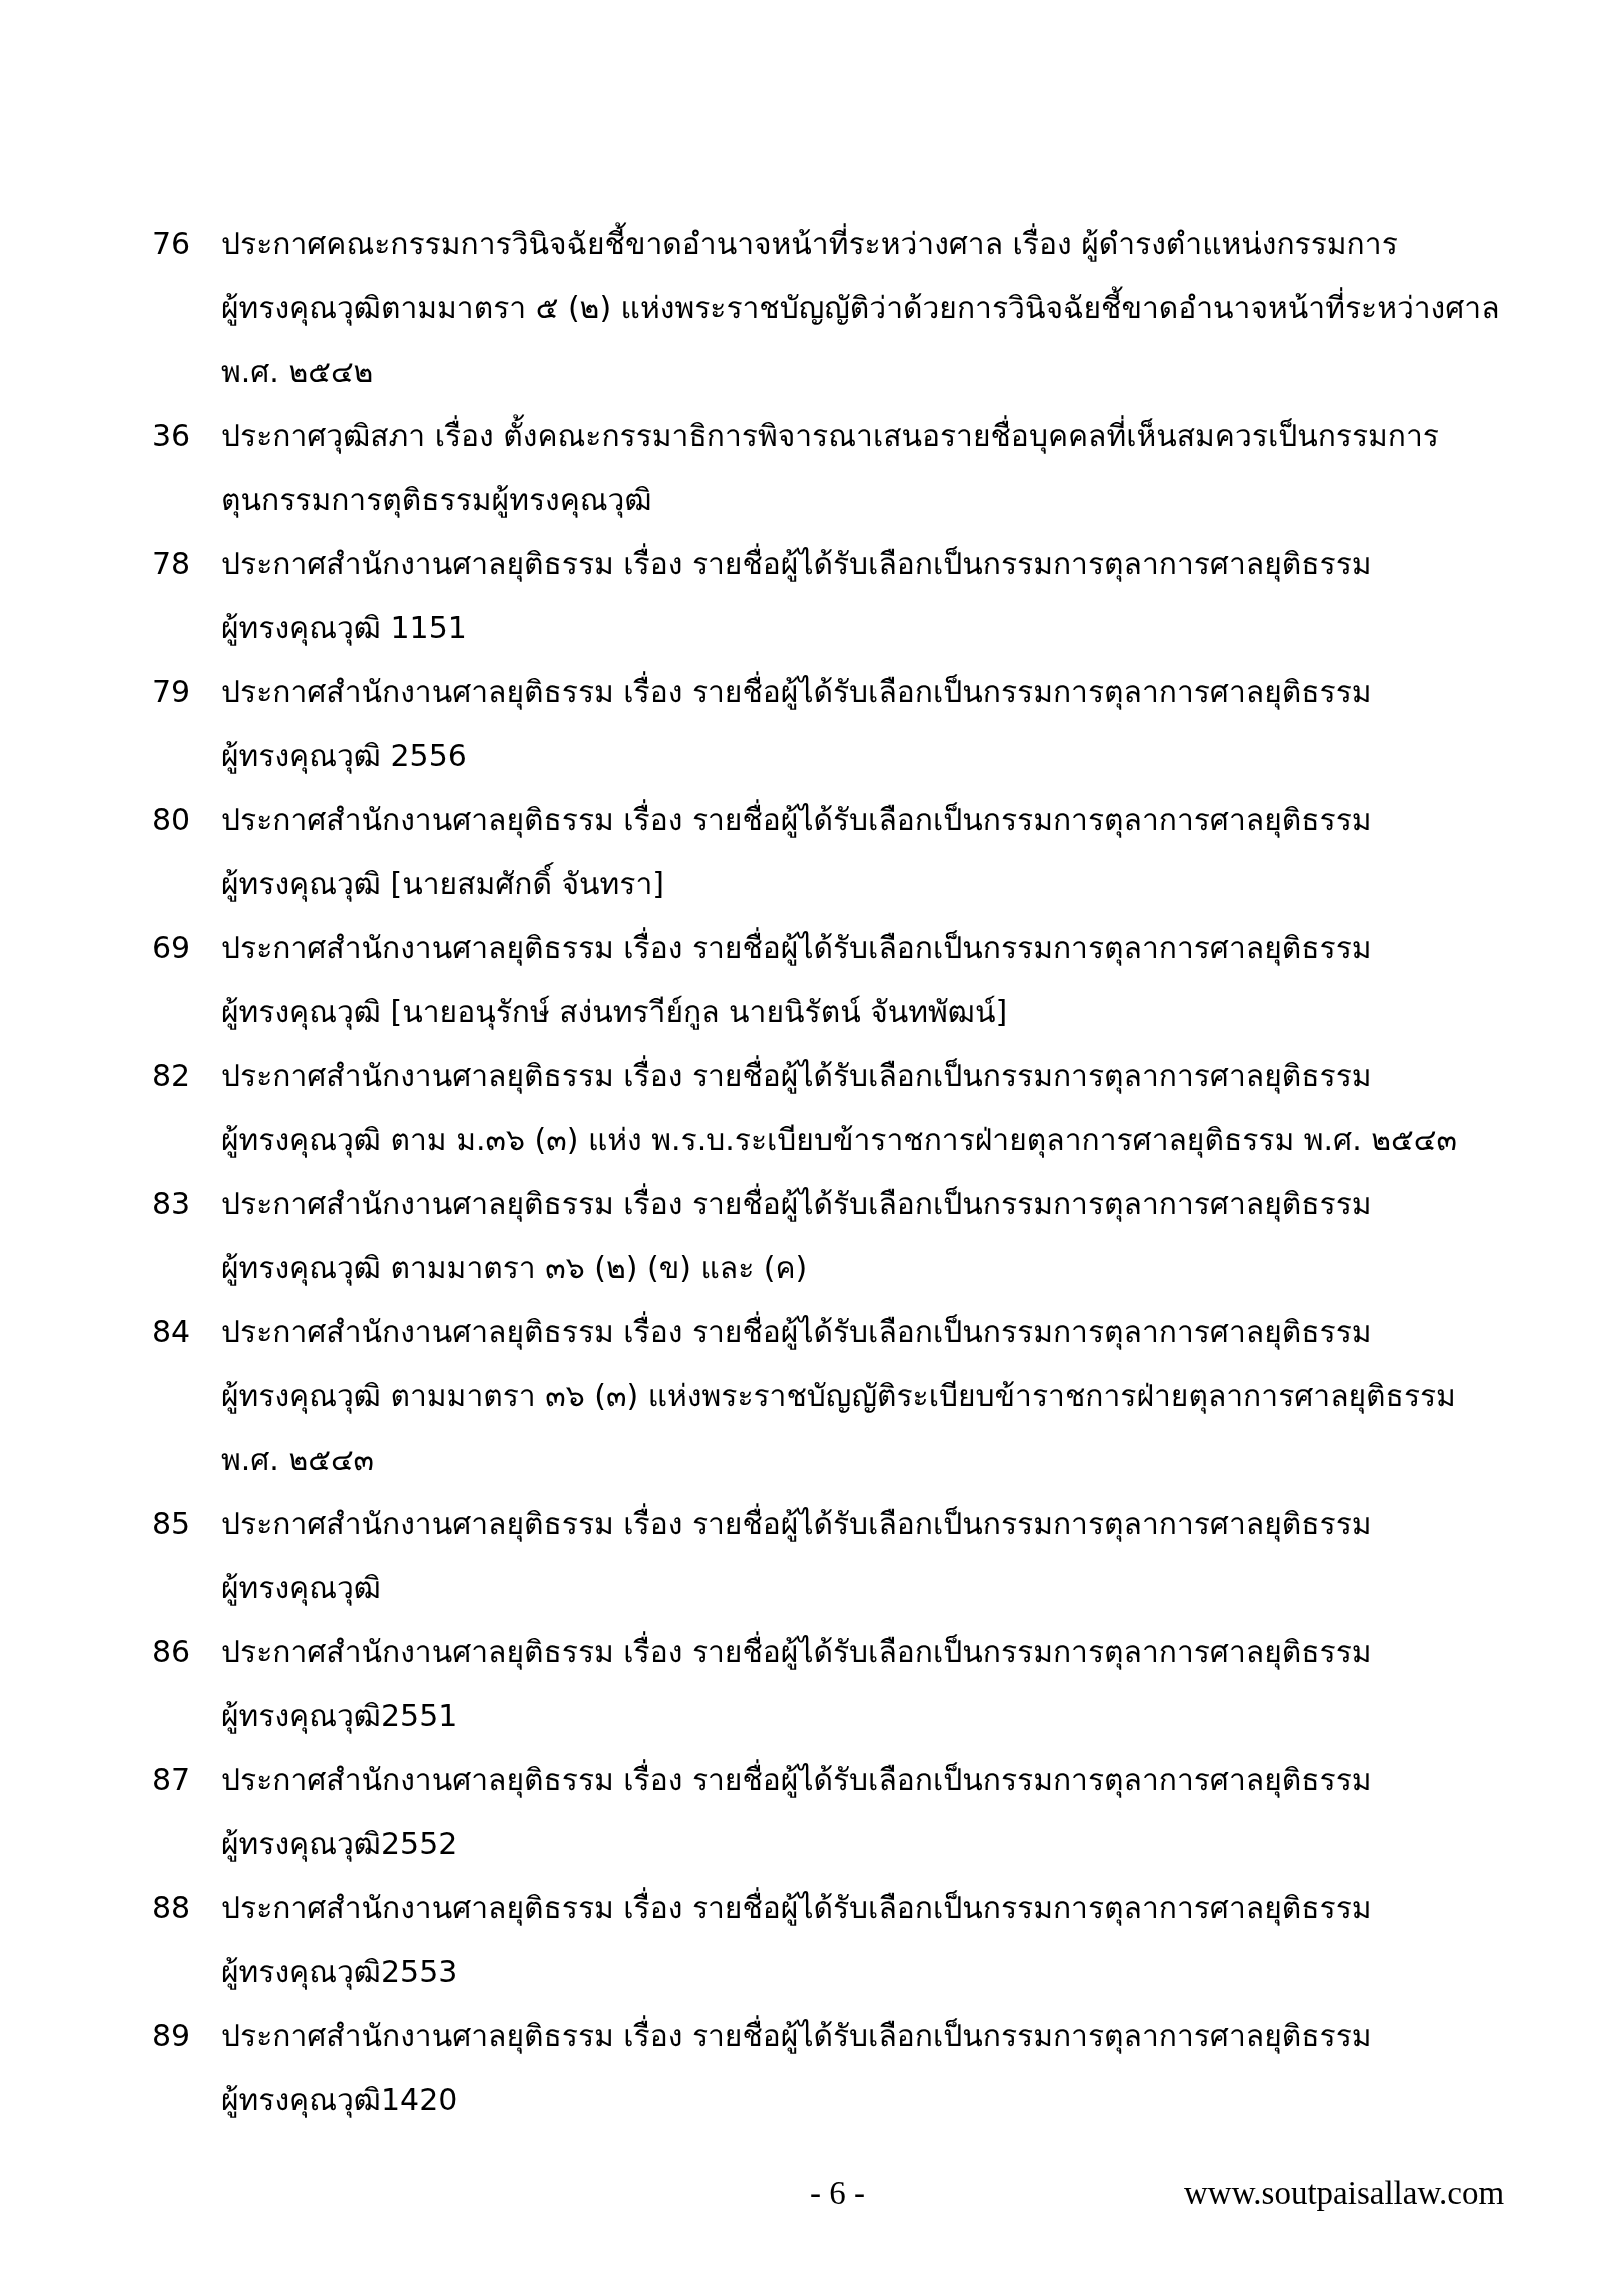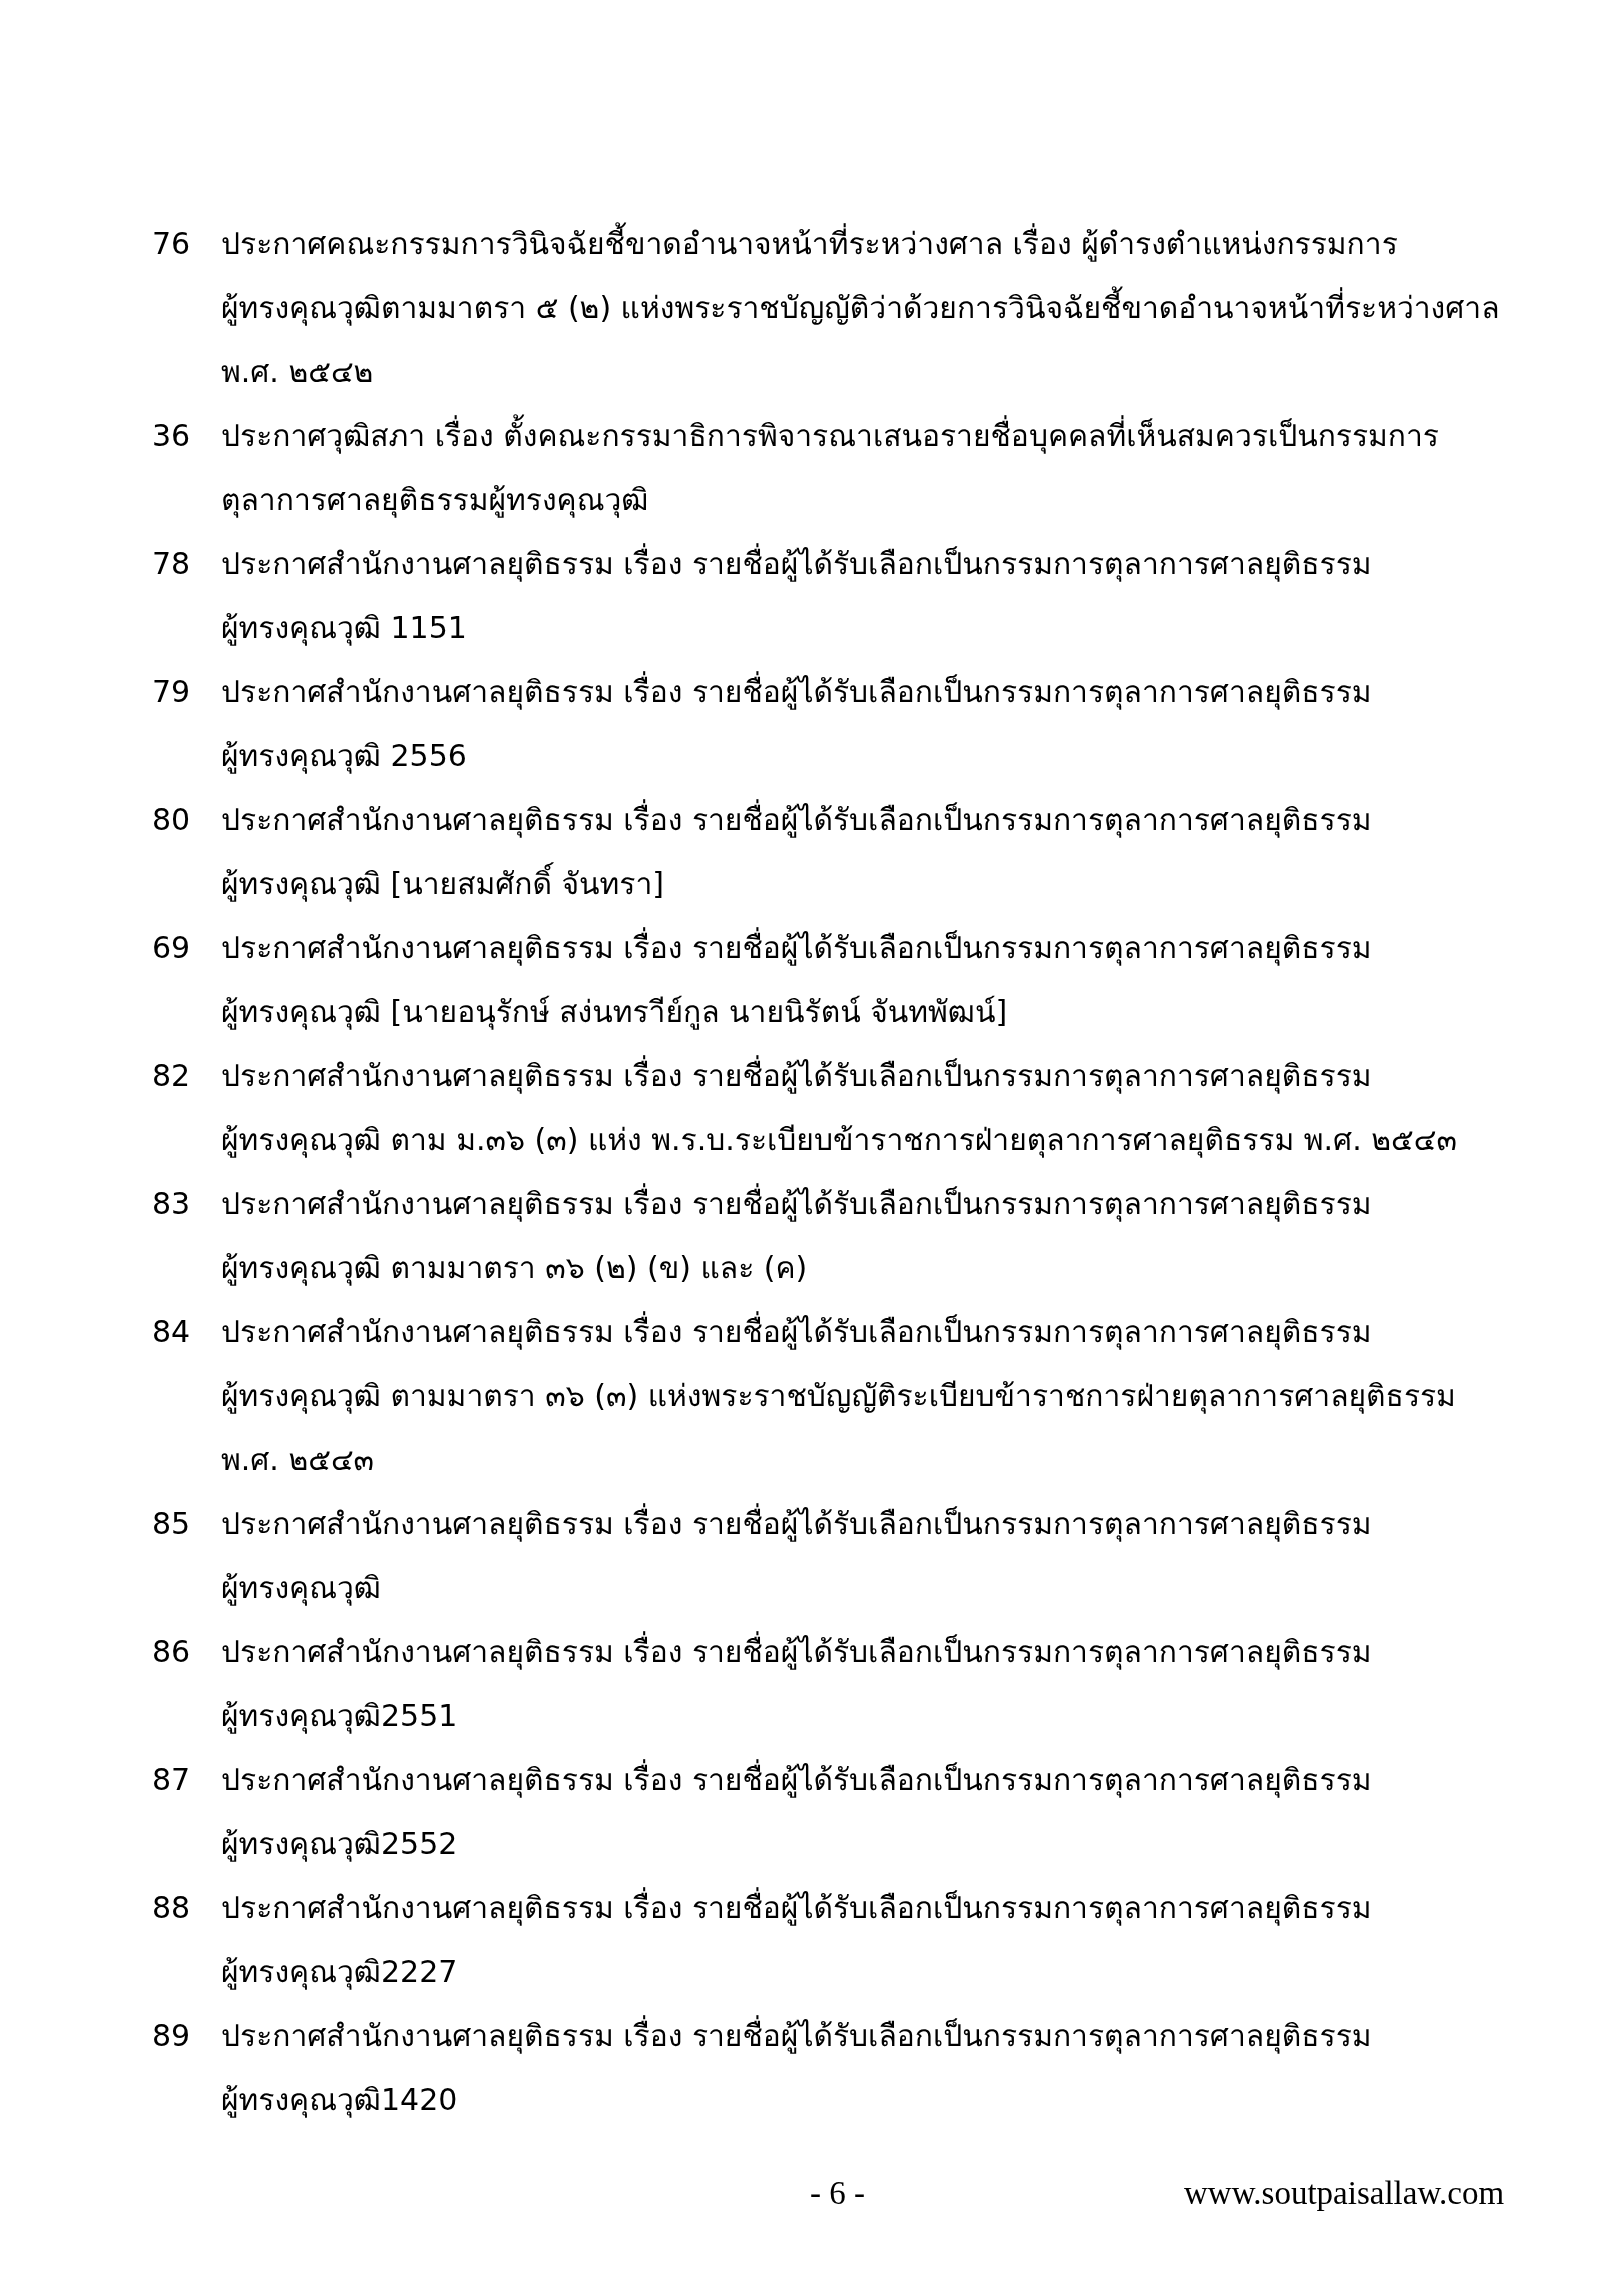--- a/index.html
+++ b/index.html
@@ -26,21 +26,21 @@
         <div class="body">
           <span class="line">ประกาศคณะกรรมการวินิจฉัยชี้ขาดอำนาจหน้าที่ระหว่างศาล เรื่อง ผู้ดำรงตำแหน่งกรรมการ</span>
           <span class="line">ผู้ทรงคุณวุฒิตามมาตรา ๕ (๒) แห่งพระราชบัญญัติว่าด้วยการวินิจฉัยชี้ขาดอำนาจหน้าที่ระหว่างศาล</span>
           <span class="line">พ.ศ. ๒๕๔๒</span>
         </div>
       </div>
       <div class="item">
         <div class="num">36</div>
         <div class="body">
           <span class="line">ประกาศวุฒิสภา เรื่อง ตั้งคณะกรรมาธิการพิจารณาเสนอรายชื่อบุคคลที่เห็นสมควรเป็นกรรมการ</span>
-          <span class="line">ตุลาการศาลยุติธรรมผู้ทรงคุณวุฒิ</span>
+          <span class="line">ตุนกรรมการตุติธรรมผู้ทรงคุณวุฒิ</span>
         </div>
       </div>
       <div class="item">
         <div class="num">78</div>
         <div class="body">
           <span class="line">ประกาศสำนักงานศาลยุติธรรม เรื่อง รายชื่อผู้ได้รับเลือกเป็นกรรมการตุลาการศาลยุติธรรม</span>
           <span class="line">ผู้ทรงคุณวุฒิ 1151</span>
         </div>
       </div>
       <div class="item">
@@ -104,21 +104,21 @@
         <div class="num">87</div>
         <div class="body">
           <span class="line">ประกาศสำนักงานศาลยุติธรรม เรื่อง รายชื่อผู้ได้รับเลือกเป็นกรรมการตุลาการศาลยุติธรรม</span>
           <span class="line">ผู้ทรงคุณวุฒิ2552</span>
         </div>
       </div>
       <div class="item">
         <div class="num">88</div>
         <div class="body">
           <span class="line">ประกาศสำนักงานศาลยุติธรรม เรื่อง รายชื่อผู้ได้รับเลือกเป็นกรรมการตุลาการศาลยุติธรรม</span>
-          <span class="line">ผู้ทรงคุณวุฒิ2227</span>
+          <span class="line">ผู้ทรงคุณวุฒิ2553</span>
         </div>
       </div>
       <div class="item">
         <div class="num">89</div>
         <div class="body">
           <span class="line">ประกาศสำนักงานศาลยุติธรรม เรื่อง รายชื่อผู้ได้รับเลือกเป็นกรรมการตุลาการศาลยุติธรรม</span>
           <span class="line">ผู้ทรงคุณวุฒิ1420</span>
         </div>
       </div>
     </div>

